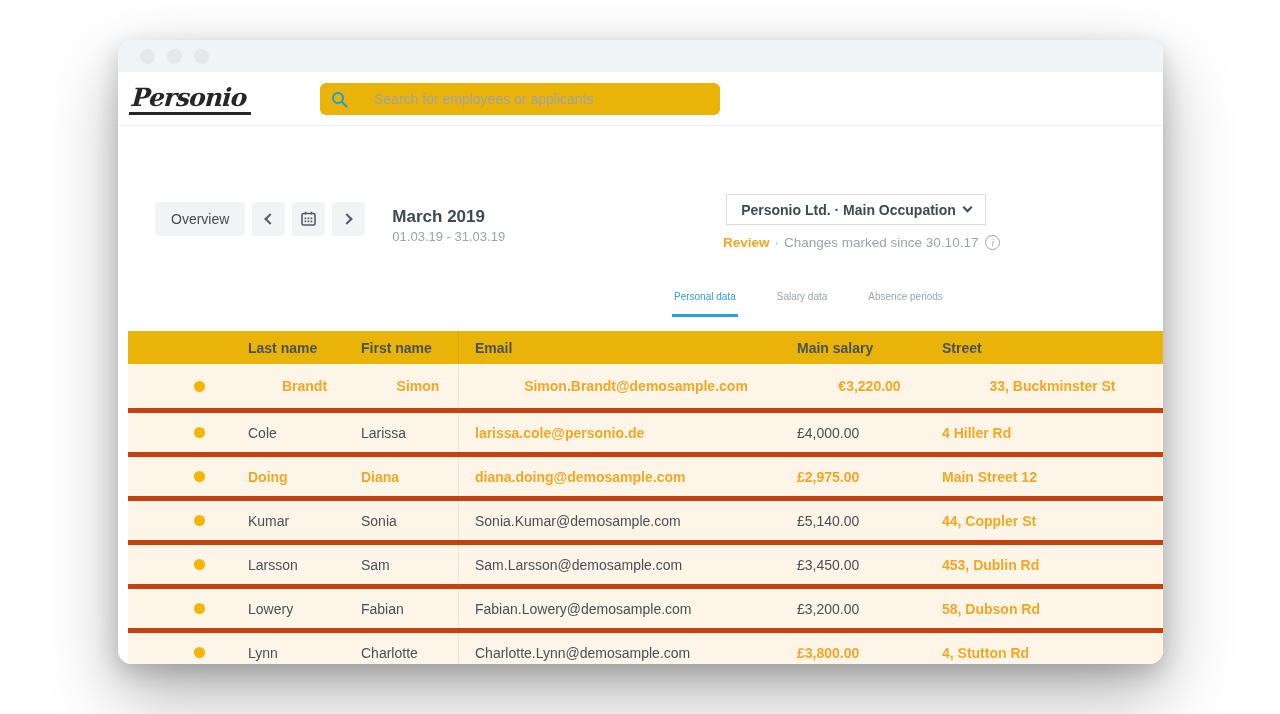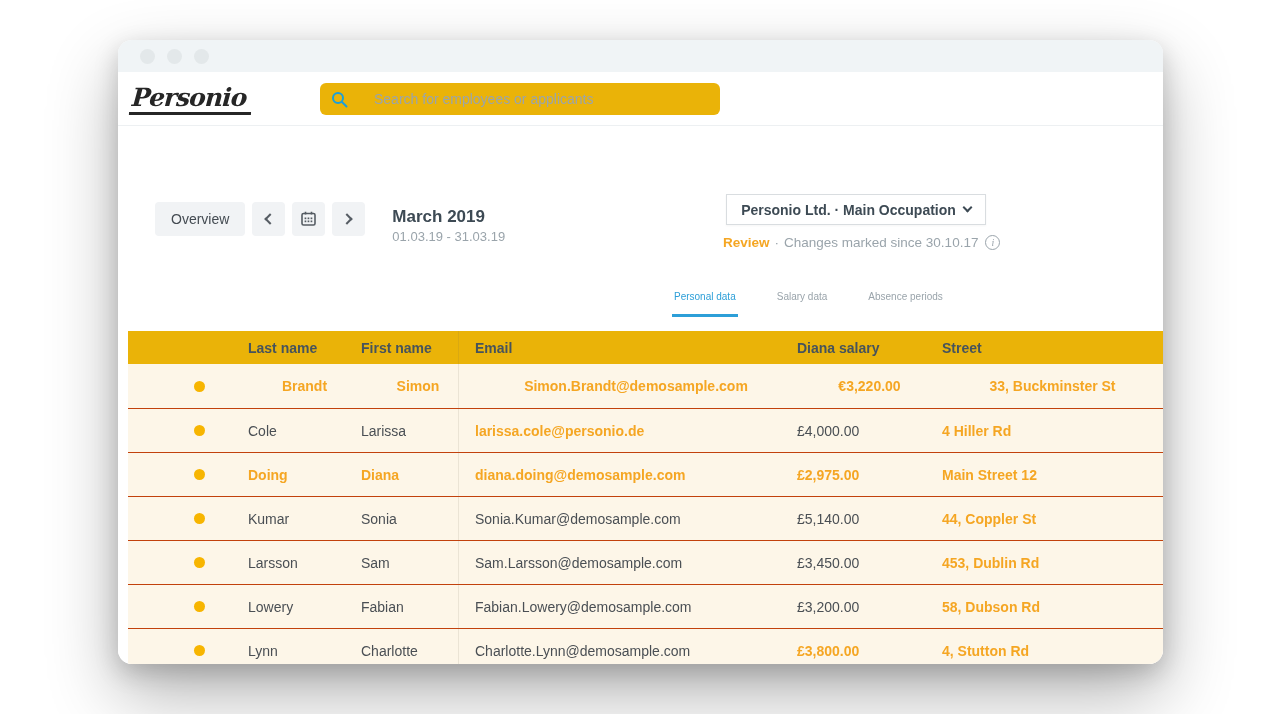--- a/index.html
+++ b/index.html
@@ -58,21 +58,21 @@
   .tab { font-size:10px; color:#9aa4ab; padding:0 2px 12px 2px;
          border-bottom:3px solid transparent; cursor:pointer; }
   .tab.active { color:#2d9fd8; border-bottom-color:#2d9fd8; }
   
   .tablewrap { position:absolute; left:10px; right:0; top:205px; bottom:-10px; }
   .vline { position:absolute; left:330px; top:0; bottom:0; width:1px;
            background:rgba(110,100,80,.12); z-index:2; }
   .thead { height:33px; background:#eab308; display:flex; align-items:center; }
   .thead .cell { font-size:14px; font-weight:bold; color:#46535c; }
   .trow { height:44px; background:#fdf6e8; display:flex; align-items:center;
-          border-top:1px solid #c2410c; cursor:pointer; }
+          border-top:5px solid #c2410c; cursor:pointer; }
   .trow:first-of-type { border-top:none;text-align:center; }
   .cell { font-size:14px; color:#4a4f54; overflow:hidden; white-space:nowrap; }
   .cell.hl { color:#f5a623; font-weight:bold; }
   .c-dot    { width:120px; display:flex; }
   .c-last   { width:113px; }
   .c-first  { width:114px; }
   .c-email  { width:322px; }
   .c-salary { width:145px; }
   .c-street { flex:1; }
   .status-dot { width:11px; height:11px; border-radius:50%; background:#f7b500; margin-left:66px; }
@@ -148,21 +148,21 @@
       <div class="tab">Absence periods</div>
     </div>
 
     <div class="tablewrap">
       <div class="vline"></div>
       <div class="thead">
         <div class="cell c-dot"></div>
         <div class="cell c-last">Last name</div>
         <div class="cell c-first">First name</div>
         <div class="cell c-email">Email</div>
-        <div class="cell c-salary">Diana salary</div>
+        <div class="cell c-salary">Main salary</div>
         <div class="cell c-street">Street</div>
       </div>
       <div>
           <div class="trow">
     <div class="cell c-dot">
       <span class="status-dot"></span>
     </div>
     <div class="cell c-last hl">Brandt</div>
     <div class="cell c-first hl">Simon</div>
     <div class="cell c-email hl">Simon.Brandt@demosample.com</div>

